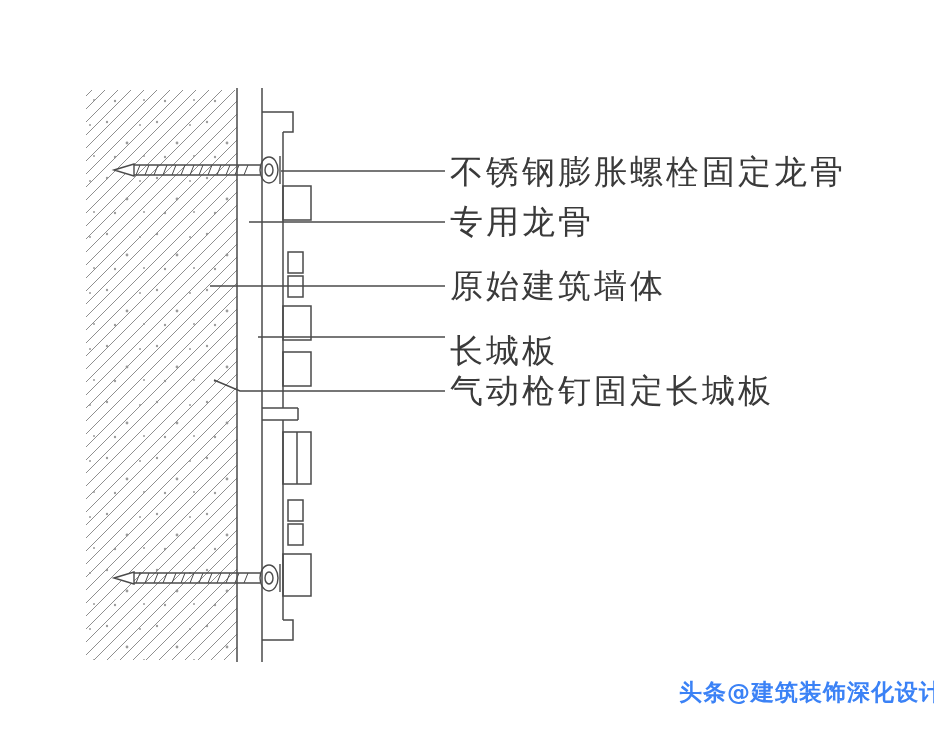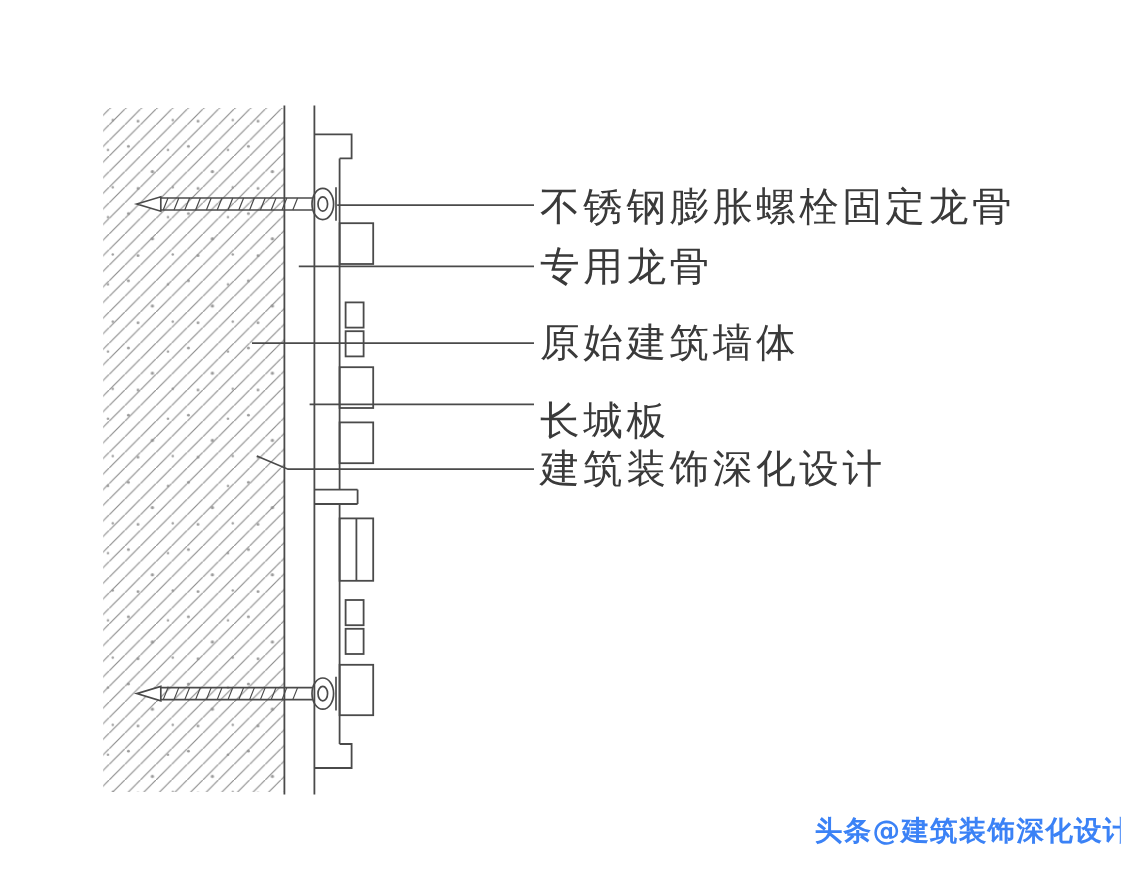--- a/index.html
+++ b/index.html
@@ -121,18 +121,18 @@
       <line x1="258" y1="337" x2="445" y2="337"></line>
       <polyline points="214,380 240,391 445,391"></polyline>
     </g>
   </svg>
 
   <div>
     <div class="label label-bolt">不锈钢膨胀螺栓固定龙骨</div>
     <div class="label label-keel">专用龙骨</div>
     <div class="label label-wall">原始建筑墙体</div>
     <div class="label label-panel">长城板</div>
-    <div class="label label-nail">建筑装饰深化设计</div>
+    <div class="label label-nail">气动枪钉固定长城板</div>
   </div>
 
   <div class="watermark">头条@建筑装饰深化设计</div>
 
 </div>
 
 </body></html>

